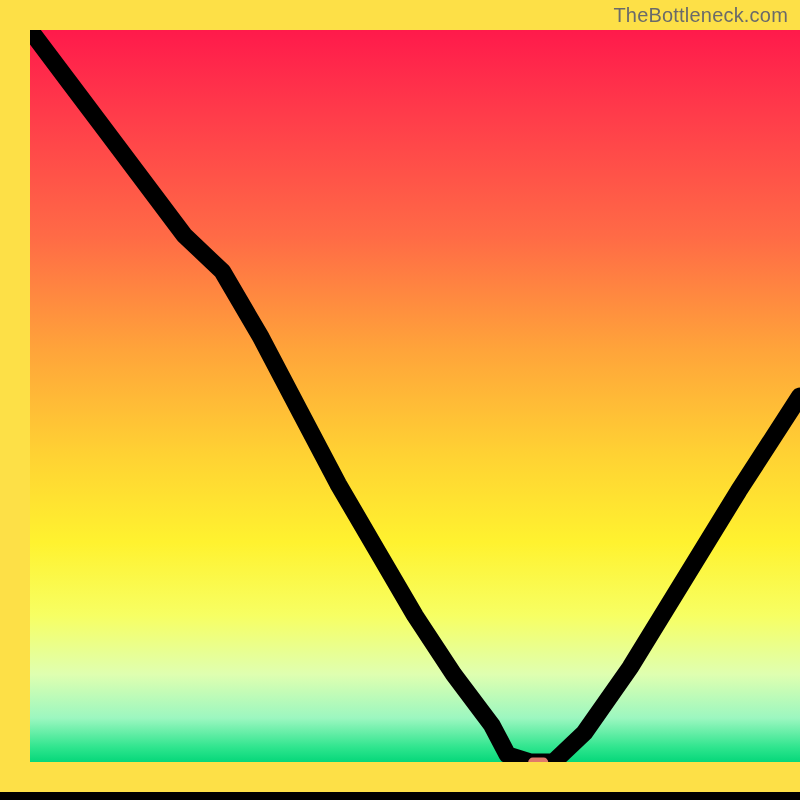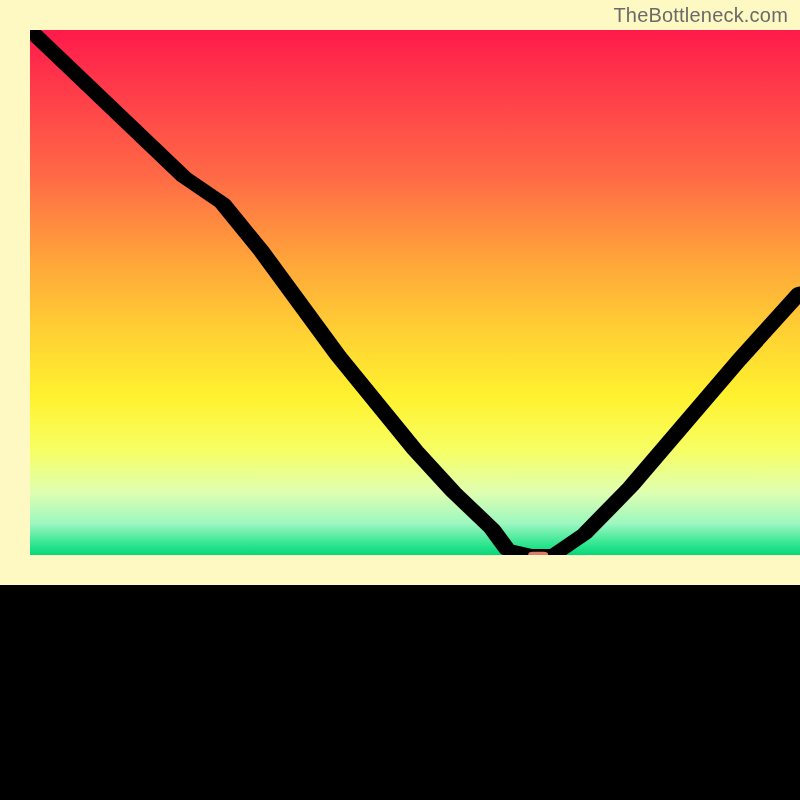--- a/index.html
+++ b/index.html
@@ -1,21 +1,21 @@
 <!DOCTYPE html>
 <html><head>
 <meta charset="utf-8">
 <style>
 * { margin: 0; padding: 0; box-sizing: border-box; }
 html, body { width: 800px; height: 800px; overflow: hidden; background: #000; }
 .frame {
   position: relative;
   width: 800px;
-  height: 585px;
-  background: #fef9c3;
+  height: 792px;
+  background: #fde047;
 }
 .watermark {
   position: absolute;
   top: 4px;
   right: 12px;
   font-family: Arial, Helvetica, sans-serif;
   font-size: 20px;
   font-weight: 500;
   color: #6a6a6a;
   letter-spacing: 0.2px;

